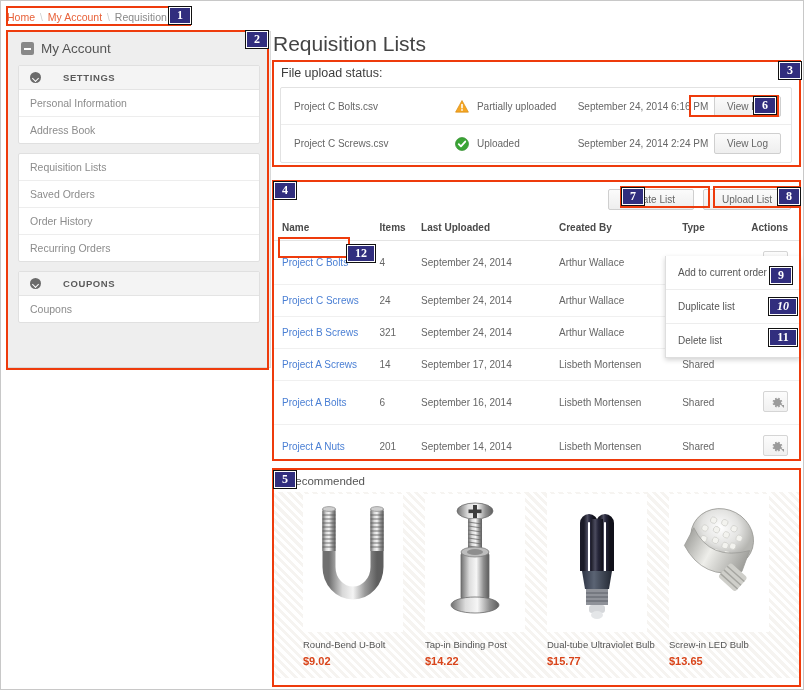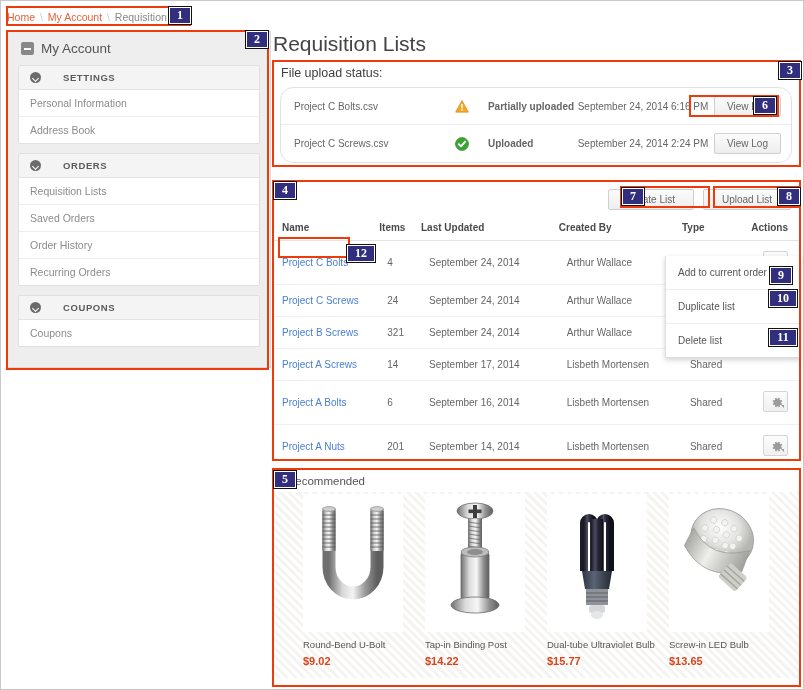--- a/index.html
+++ b/index.html
@@ -102,31 +102,31 @@
     background: #ffffff;
   }
   .upload-panel-title {
     font-size: 12.5px; color: #3d3d3d;
     padding: 6px 0 7px 8px;
   }
   .upload-box {
     margin: 0 7px;
     border: 1px solid #e2e2e2;
     background: #ffffff;
-    border-radius: 13px;
+    border-radius: 2px;
   }
   .upload-row {
     display: flex; align-items: center;
     height: 37px;
     border-bottom: 1px solid #ededed;
     font-size: 10px; color: #666666;
   }
   .upload-row:last-child { border-bottom: none; }
   .u-file { width: 190px; padding-left: 13px; }
-  .u-status { width: 135px; display: flex; align-items: center; gap: 19px; font-weight: bold; }
+  .u-status { width: 135px; display: flex; align-items: center; gap: 8px; }
   .u-date { width: 150px; }
   .u-act { flex: 1; display: flex; justify-content: flex-end; padding-right: 10px; }
   .warn-icon { width: 14px; height: 13px; flex: 0 0 auto; }
   .ok-icon { width: 14px; height: 14px; flex: 0 0 auto; }
   .btn-grey {
     border: 1px solid #cfcfcf;
     background: linear-gradient(#fbfbfb, #eeeeee);
     border-radius: 2px;
     font-size: 10px; color: #666666;
     padding: 4px 12px;
@@ -145,21 +145,21 @@
   }
   .lists-table { width: 100%; border-collapse: collapse; }
   .lists-table th {
     text-align: left;
     font-size: 10px; font-weight: bold; color: #4a4a4a;
     padding: 5px 0 7px 0;
     border-bottom: 1px solid #e4e4e4;
   }
   .lists-table td {
     font-size: 10px; color: #666666;
-    padding: 10px 8px;
+    padding: 10px 0;
     border-bottom: 1px solid #f0f0f0;
     vertical-align: middle;
   }
   .lists-table tr:last-child td { border-bottom: 1px solid #e4e4e4; }
   .c-name { width: 108px; padding-left: 9px !important; }
   .c-items { width: 42px; }
   .c-upd  { width: 140px; }
   .c-by   { width: 125px; }
   .c-type { width: 70px; }
   .c-act  { text-align: right; padding-right: 11px !important; margin-left: 18px; }
@@ -271,24 +271,20 @@
     <div class="nav-group">
       <div class="nav-group-header">
         <span class="chev-circle"></span>
         <span>SETTINGS</span>
       </div>
       <div class="nav-item">Personal Information</div>
       <div class="nav-item">Address Book</div>
     </div>
 
     <div class="nav-group">
-      <div class="nav-group-header">
-        <span class="chev-circle"></span>
-        <span>ORDERS</span>
-      </div>
       <div class="nav-item">Requisition Lists</div>
       <div class="nav-item">Saved Orders</div>
       <div class="nav-item">Order History</div>
       <div class="nav-item">Recurring Orders</div>
     </div>
 
     <div class="nav-group">
       <div class="nav-group-header">
         <span class="chev-circle"></span>
         <span>COUPONS</span>
@@ -341,21 +337,21 @@
     <div class="lists-toolbar">
       <span class="btn-grey" style="padding:4px 18px">Create List</span>
       <span class="btn-grey" style="padding:4px 18px">Upload List</span>
     </div>
 
     <table class="lists-table">
       <thead>
         <tr>
           <th class="c-name">Name</th>
           <th class="c-items">Items</th>
-          <th class="c-upd">Last Updated</th>
+          <th class="c-upd">Last Uploaded</th>
           <th class="c-by">Created By</th>
           <th class="c-type">Type</th>
           <th class="c-act" style="text-align:right;padding-right:11px">Actions</th>
         </tr>
       </thead>
       <tbody>
         <tr>
           <td class="c-name"><a class="list-link" href="#">Project C Bolts</a></td>
           <td class="c-items">4</td>
           <td class="c-upd">September 24, 2014</td>
@@ -619,18 +615,18 @@
       <div class="hl" style="left: 277px; top: 236px; width: 72px; height: 21px;"></div>
       <div class="badge" style="left: 168px; top: 6px; width: 22px; height: 17px;">1</div>
       <div class="badge" style="left: 245px; top: 30px; width: 22px; height: 17px;">2</div>
       <div class="badge" style="left: 778px; top: 61px; width: 22px; height: 17px;">3</div>
       <div class="badge" style="left: 273px; top: 181px; width: 22px; height: 17px;">4</div>
       <div class="badge" style="left: 273px; top: 470px; width: 22px; height: 17px;">5</div>
       <div class="badge" style="left: 753px; top: 96px; width: 22px; height: 17px;">6</div>
       <div class="badge" style="left: 621px; top: 187px; width: 22px; height: 17px;">7</div>
       <div class="badge" style="left: 777px; top: 187px; width: 22px; height: 17px;">8</div>
       <div class="badge" style="left: 769px; top: 266px; width: 22px; height: 17px;">9</div>
-      <div class="badge" style="left: 768px; top: 289px; width: 28px; height: 17px;">10</div>
+      <div class="badge" style="left: 768px; top: 297px; width: 28px; height: 17px; font-style: italic;">10</div>
       <div class="badge" style="left: 768px; top: 328px; width: 28px; height: 17px;">11</div>
       <div class="badge" style="left: 346px; top: 244px; width: 28px; height: 17px;">12</div>
     </div>
 
 </div>
 
 </body></html>

